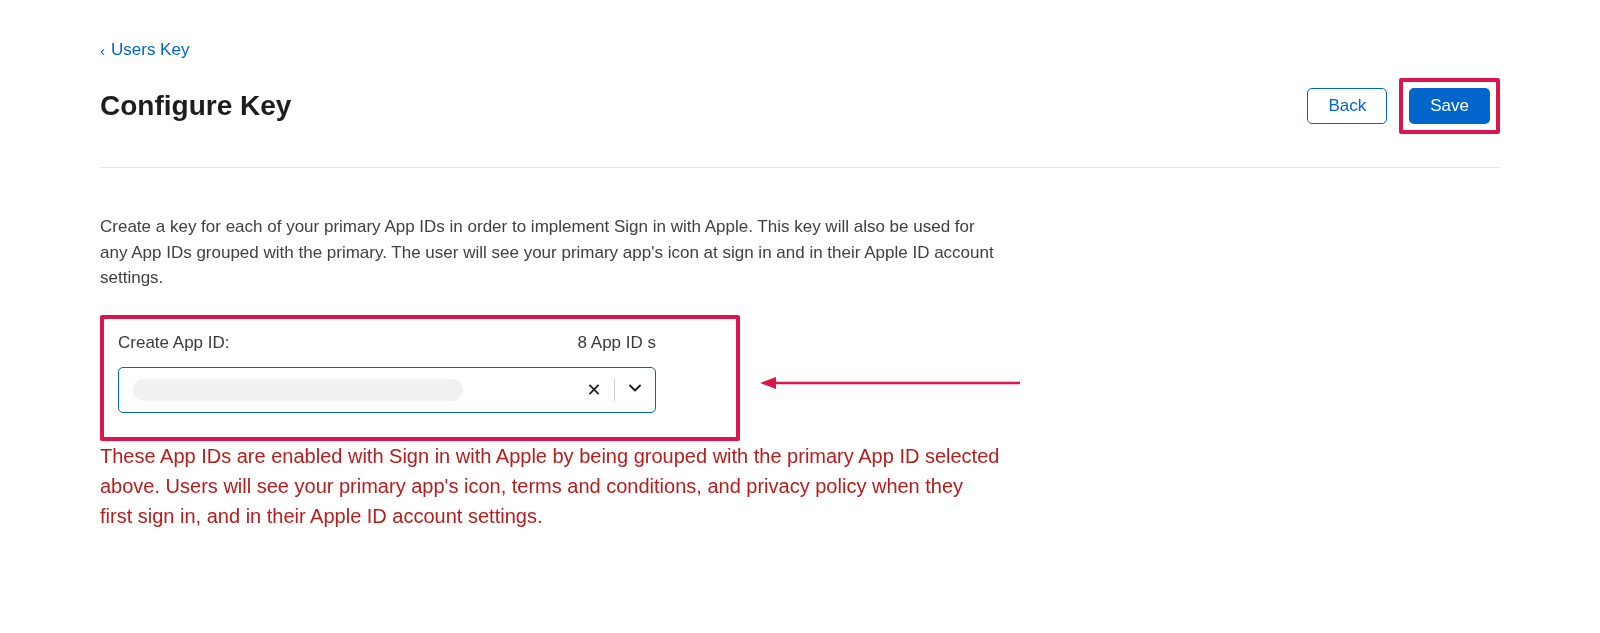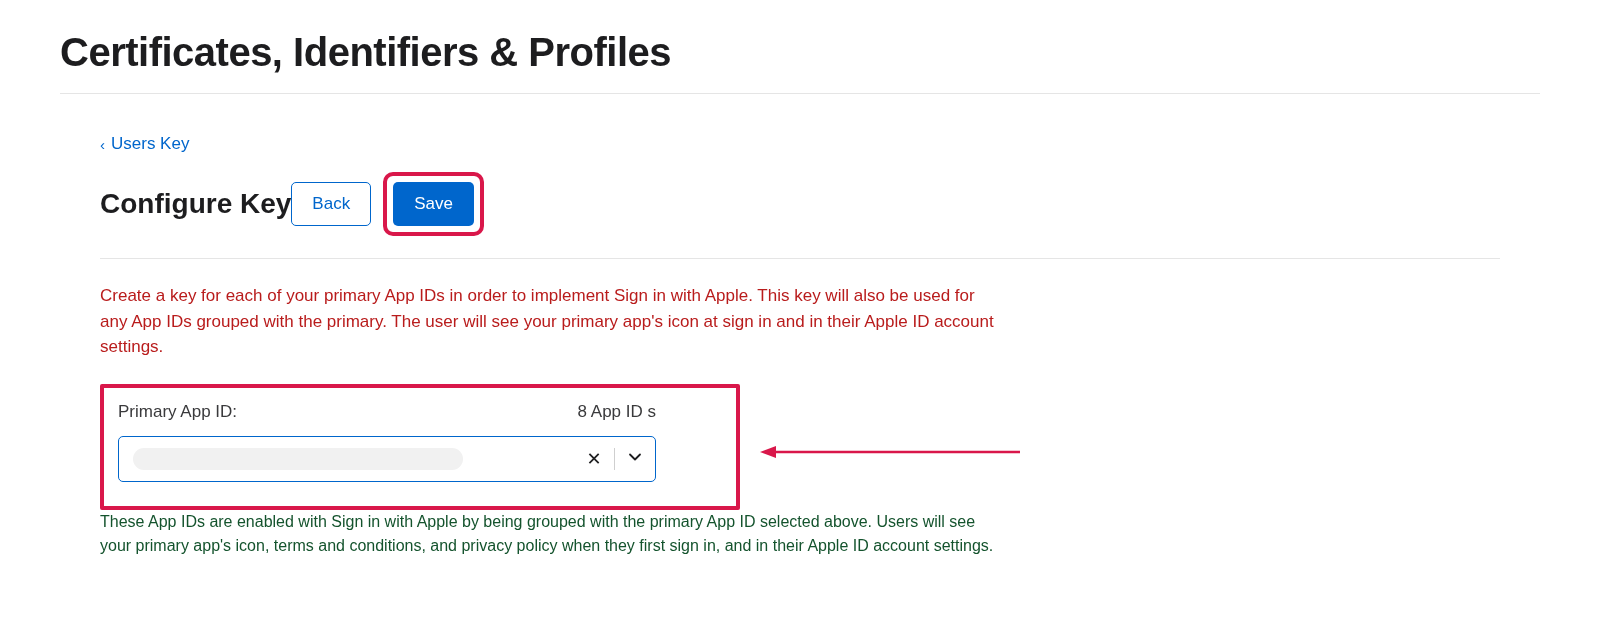--- a/index.html
+++ b/index.html
@@ -30,35 +30,36 @@
     cursor: pointer;
     margin-bottom: 18px;
   }
   .backlink .chev {
     margin-right: 6px;
     font-size: 15px;
   }
   .header-row {
     display: flex;
     align-items: center;
+    justify-content: space-between;
     border-bottom: 1px solid #e5e5e5;
-    padding-bottom: 22px;
-    margin-bottom: 24px;
+    padding-bottom: 33px;
+    margin-bottom: 46px;
   }
   .section-title {
     font-size: 28px;
     font-weight: 700;
   }
   .btn-group {
     display: flex;
     align-items: center;
     gap: 12px;
   }
   .btn {
-    height: 44px;
+    height: 36px;
     padding: 0 20px;
     border-radius: 5px;
     font-size: 17px;
     cursor: pointer;
     border: 1px solid transparent;
     display: inline-flex;
     align-items: center;
     justify-content: center;
   }
   .btn-outline {
@@ -66,26 +67,26 @@
     border-color: #0066cc;
     color: #0066cc;
   }
   .btn-primary {
     background: #0066cc;
     color: #fff;
   }
   .highlight-save {
     border: 4px solid #d9174a;
     padding: 6px;
-    border-radius: 10px;
+    border-radius: 2px;
   }
   .desc {
     font-size: 17px;
     line-height: 1.5;
-    color: #b91c1c;
+    color: #404040;
     max-width: 900px;
     margin-bottom: 24px;
   }
   .field-wrap-outer {
     position: relative;
     display: inline-block;
   }
   .highlight-field {
     border: 4px solid #d9174a;
     border-radius: 2px;
@@ -137,31 +138,30 @@
     height: 20px;
     pointer-events: none;
   }
   .subheading {
     font-size: 20px;
     font-weight: 700;
     margin-top: 16px;
     margin-bottom: 8px;
   }
   .subdesc {
-    font-size: 16px;
+    font-size: 20px;
     line-height: 1.5;
-    color: #14532d;
+    color: #b91c1c;
     max-width: 900px;
   }
 </style>
 </head>
 <body>
 
 <div class="page">
-  <h1 class="page-title">Certificates, Identifiers &amp; Profiles</h1>
 
   <div class="content">
     <a class="backlink">
       <span class="chev">‹</span>
       <span>Users Key</span>
     </a>
 
     <div class="header-row">
       <h2 class="section-title">Configure Key</h2>
       <div class="btn-group">
@@ -170,21 +170,21 @@
           <button class="btn btn-primary">Save</button>
         </span>
       </div>
     </div>
 
     <p class="desc">Create a key for each of your primary App IDs in order to implement Sign in with Apple. This key will also be used for any App IDs grouped with the primary. The user will see your primary app's icon at sign in and in their Apple ID account settings.</p>
 
     <div class="field-wrap-outer">
       <div class="highlight-field">
         <div class="field-labels">
-          <span>Primary App ID:</span>
+          <span>Create App ID:</span>
           <span>8 App ID s</span>
         </div>
         <div class="combobox">
           <div class="redacted"></div>
           <div class="spacer"></div>
           <span class="x-icon">✕</span>
           <span class="divider"></span>
           <span class="chev-icon">
             <svg width="14" height="14" viewBox="0 0 14 14">
                 <path d="M2 4.5 L7 9.5 L12 4.5" fill="none" stroke="#1d1d1f" stroke-width="1.8" stroke-linecap="round" stroke-linejoin="round"></path>

